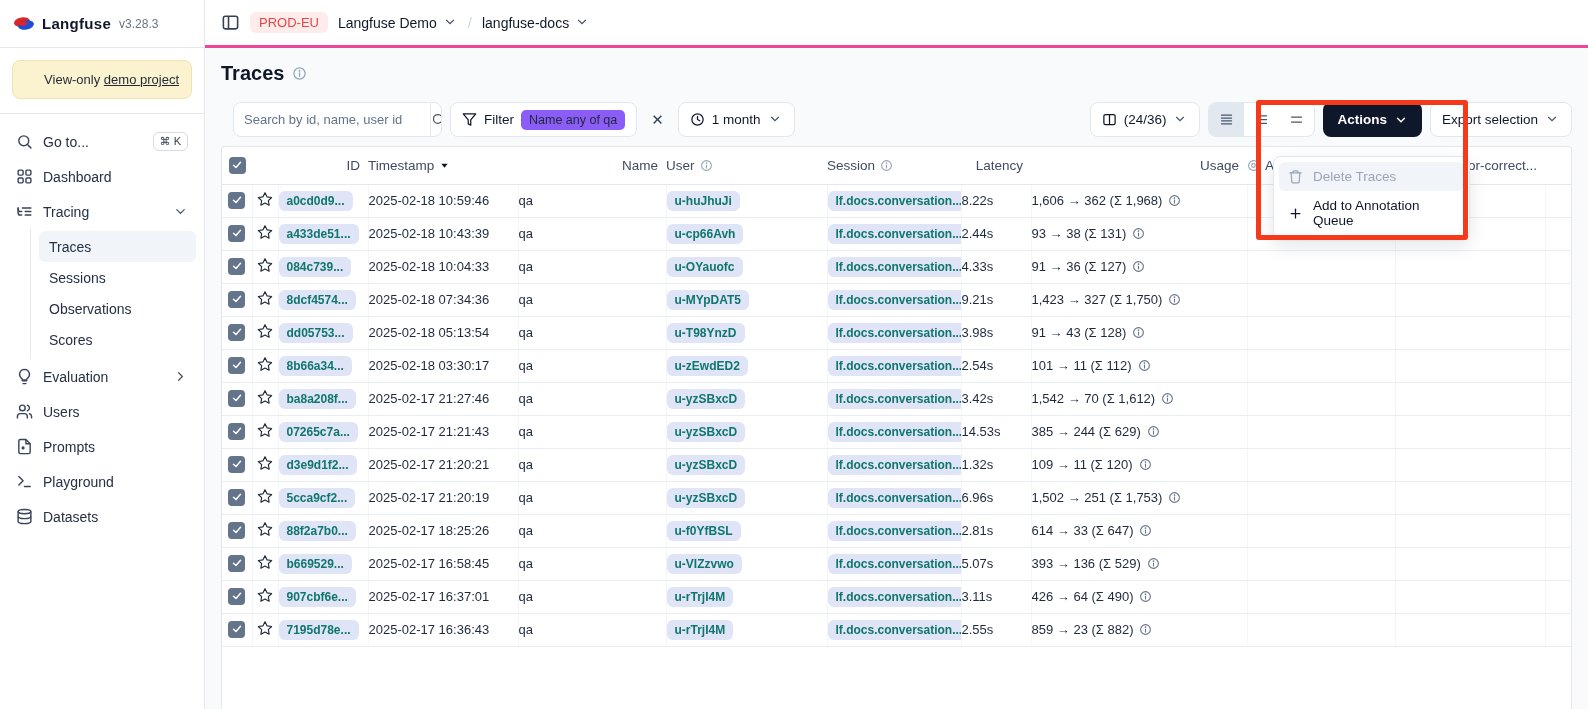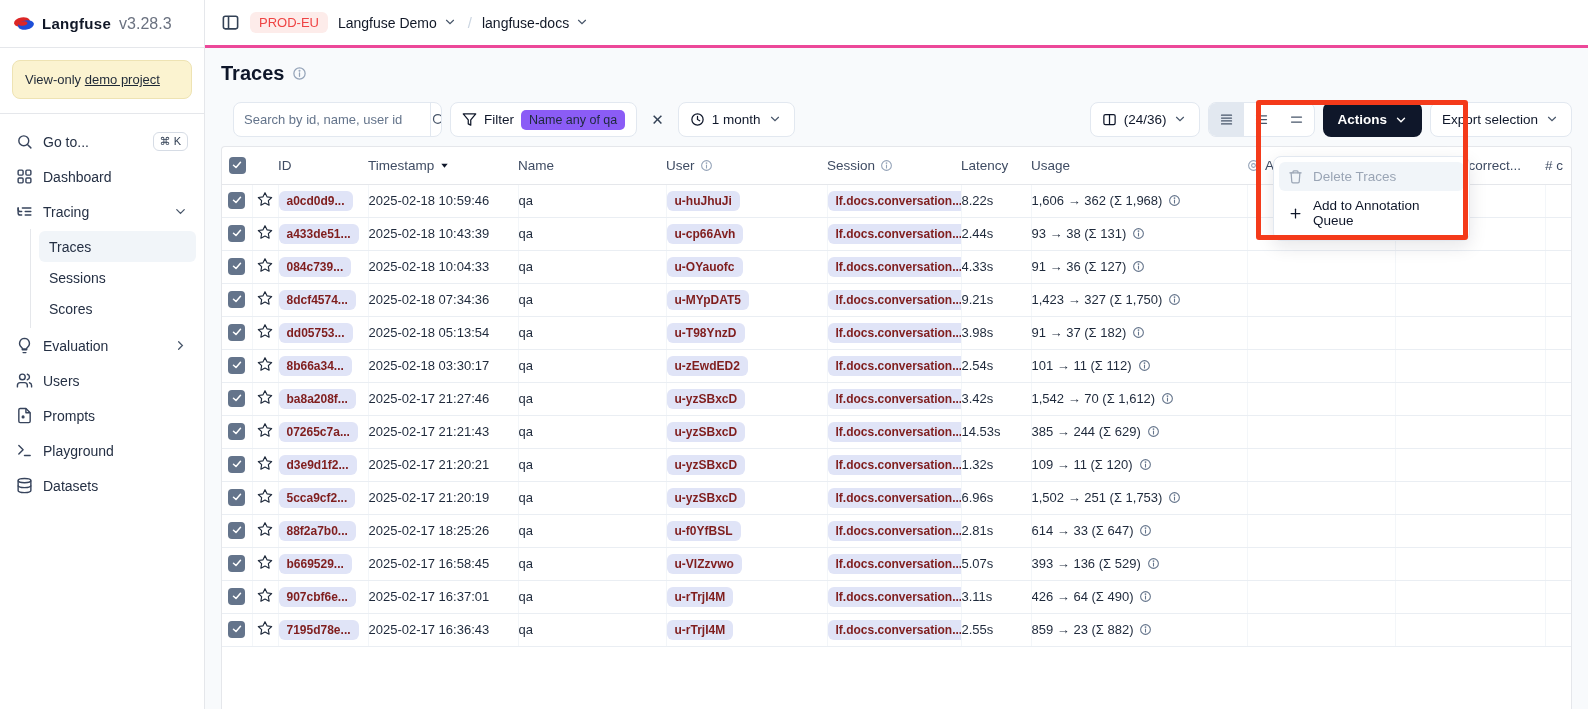--- a/index.html
+++ b/index.html
@@ -3,24 +3,24 @@
 <meta charset="utf-8">
 <style>
   * { box-sizing: border-box; margin: 0; padding: 0; }
   html,body { width:1588px; height:709px; overflow:hidden; }
   body { font-family:"Liberation Sans","DejaVu Sans",sans-serif; background:#fff; color:#0f172a; position:relative; }
   svg { display:block; }
 
   .app { display:flex; width:1588px; height:709px; }
 
   
-  .sidebar { width:205px; min-width:205px; background:#fff; border-right:1px solid #e5e7eb; display:flex; flex-direction:column; }
+  .sidebar { width:205px; min-width:205px; background:#fff; border-right:1px solid #e5e7eb; display:flex; flex-direction:column;text-align:right; }
   .logo-row { height:48px; display:flex; align-items:center; gap:8px; padding:0 14px; border-bottom:1px solid #e5e7eb; }
   .logo-name { font-weight:700; font-size:15px; letter-spacing:.3px; color:#111827; }
-  .logo-version { font-size:16px; color:#6b7280; }
+  .logo-version { font-size:12px; color:#6b7280; }
   .viewonly-wrap { padding:12px 12px 14px; border-bottom:1px solid #e5e7eb; }
   .viewonly { background:#fbf3d0; border:1px solid #eee3b3; border-radius:8px; padding:11px 12px; font-size:13px; color:#1f2937; }
   .viewonly u { text-decoration:underline; cursor:pointer; }
   .nav { padding:10px 8px; font-size:14px; color:#253044; }
   .nav-item { display:flex; align-items:center; gap:10px; height:35px; padding:0 8px; border-radius:6px; cursor:pointer; font-weight:500; }
   .nav-item .icon { color:#37445c; width:17px; height:17px; }
   .nav-item .grow { flex:1; }
   .kbd { border:1px solid #d6dce5; border-radius:6px; font-size:11px; color:#334155; padding:2px 6px; background:#fff; }
   .chev { color:#475569; width:15px; height:15px; }
   .subnav { margin-left:22px; border-left:1px solid #e5e7eb; padding:2px 0 4px 8px; }
@@ -53,26 +53,26 @@
   .seg { width:35px; height:100%; display:flex; align-items:center; justify-content:center; color:#475569; cursor:pointer; }
   .seg.selected { background:#e2e8f0; }
   .btn-dark { display:flex; align-items:center; gap:7px; height:35px; padding:0 14px; border-radius:8px; background:#0f172a; color:#fff; font-size:13.5px; font-weight:600; cursor:pointer; }
 
   .selection-banner { margin-top:15px; height:36px; background:#e2e8f0; border-radius:4px; display:flex; align-items:center; justify-content:center; gap:5px; font-size:13.5px; color:#1e293b; }
   .selection-banner b { font-weight:700; }
   .selection-banner a { color:#1d4ed8; font-weight:600; text-decoration:none; cursor:pointer; }
 
   .table-wrap { margin-top:9px; background:#fff; border:1px solid #e5e7eb; border-bottom:0; border-radius:4px 4px 0 0; overflow:hidden; flex:1; }
   table { border-collapse:collapse; table-layout:fixed; width:1463px; }
-  th { height:37px; border-bottom:1px solid #e5e7eb; font-size:13.5px; font-weight:500; color:#3f4c63; text-align:left; padding:0 8px 0 0; white-space:nowrap; overflow:hidden; }
+  th { height:37px; border-bottom:1px solid #e5e7eb; font-size:13.5px; font-weight:500; color:#3f4c63; text-align:right; padding:0 8px 0 0; white-space:nowrap; overflow:hidden; }
   td { height:33px; border-bottom:1px solid #eaeef3; border-right:1px solid #f3f6f9; font-size:13px; color:#1e293b; padding:0 8px 0 0; white-space:nowrap; overflow:hidden; }
   th.ctr, td.ctr { text-align:center; padding:0; }
   .th-inner { display:flex; align-items:center; gap:5px; }
   .sort-ico { color:#0f172a; }
-  .badge { display:inline-block; background:#e0e4f7; color:#7f1d1d; font-weight:700; font-size:12px; padding:3px 8px; border-radius:6px; cursor:pointer; }
+  .badge { display:inline-block; background:#e0e4f7; color:#0f766e; font-weight:700; font-size:12px; padding:3px 8px; border-radius:6px; cursor:pointer; }
   .checkbox { width:17px; height:17px; background:#64748b; border-radius:4px; display:inline-flex; align-items:center; justify-content:center; cursor:pointer; }
   .star { color:#1e293b; cursor:pointer; display:inline-flex; }
   .usage-cell { display:flex; align-items:center; gap:6px; }
   .info-sm { color:#64748b; }
 
   
   .dropdown { position:absolute; left:1273px; top:156px; width:197px; background:#fff; border:1px solid #e2e8f0; border-radius:8px; box-shadow:0 6px 18px rgba(15,23,42,.10); padding:5px; z-index:40; }
   .menu-item { display:flex; align-items:center; gap:10px; padding:7px 9px; border-radius:6px; font-size:13.5px; cursor:pointer; }
   .menu-item.disabled { background:#f1f5f9; color:#9aa5b5;text-align:center; }
   .menu-item.normal { color:#0f172a; }
@@ -148,20 +148,23 @@
             </svg>
         </span>
       </div>
 
       <div class="subnav">
         <div class="nav-item active">
             <span>Traces</span>
           </div>
         <div class="nav-item">
             <span>Sessions</span>
+          </div>
+        <div class="nav-item">
+            <span>Observations</span>
           </div>
         <div class="nav-item">
             <span>Scores</span>
           </div>
       </div>
 
       <div class="nav-item">
         <span class="icon">
           <svg viewBox="0 0 24 24" width="17" height="17" fill="none" stroke="currentColor" stroke-width="2" stroke-linecap="round">
               <path d="M9 18h6"></path>
@@ -587,21 +590,21 @@
                     </svg>
                   </span></td>
     <td><span class="badge">dd05753...</span></td>
     <td>2025-02-18 05:13:54</td>
     <td>qa</td>
     <td><span class="badge">u-T98YnzD</span></td>
     <td><span class="badge">lf.docs.conversation...</span></td>
     <td>3.98s</td>
     <td>
                   <span class="usage-cell">
-                    <span>91 → 37 (Σ 182)</span>
+                    <span>91 → 43 (Σ 128)</span>
                     <span class="info-sm">
                       <svg viewBox="0 0 24 24" width="13" height="13" fill="none" stroke="currentColor" stroke-width="2" stroke-linecap="round">
                         <circle cx="12" cy="12" r="9"></circle>
                         <line x1="12" y1="11" x2="12" y2="16.5"></line>
                         <circle cx="12" cy="7.5" r="0.6" fill="currentColor"></circle>
                       </svg>
                     </span>
                   </span>
                 </td>
     <td></td>

